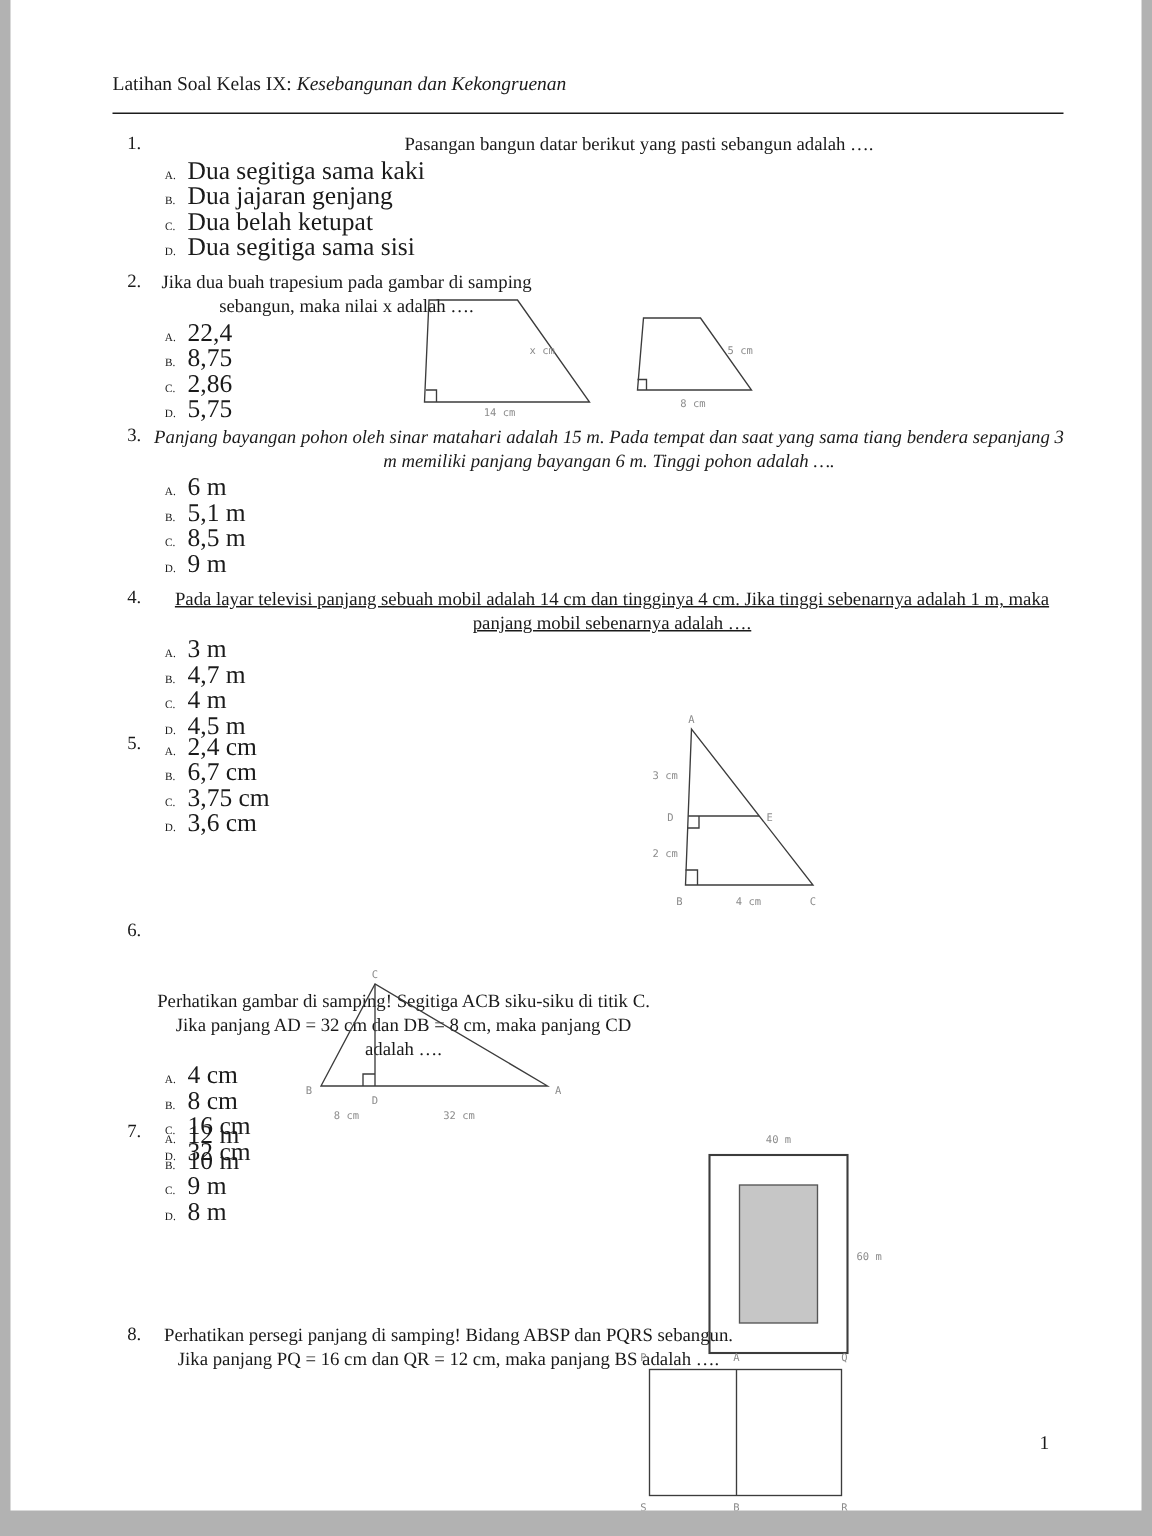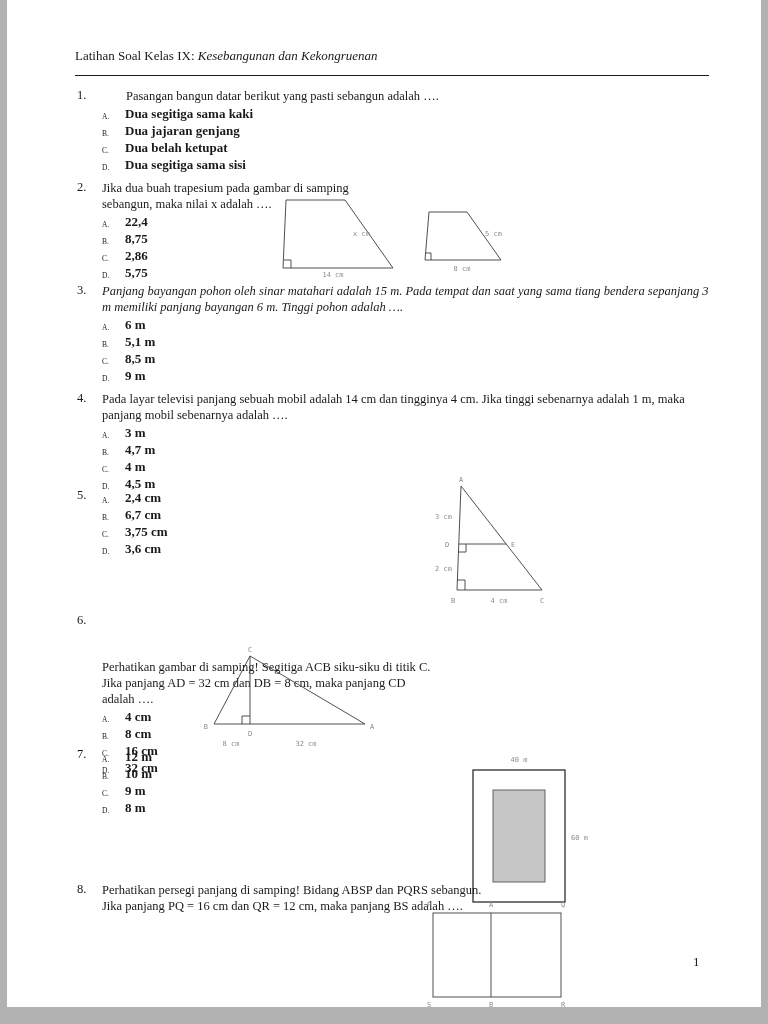--- a/index.html
+++ b/index.html
@@ -1,28 +1,28 @@
 <!DOCTYPE html>
 <html><head>
 <meta charset="utf-8">
 <style>
   * { margin:0; padding:0; box-sizing:border-box; }
   html,body { width:768px; height:1024px; }
   body { background:#b2b2b2; font-family:"Liberation Serif","DejaVu Serif",serif; color:#1a1a1a; position:relative; overflow:hidden; }
-  .page { position:absolute; left:7px; top:0; width:754px; height:1007px; background:#ffffff; overflow:hidden; }
+  .page { position:absolute; left:7px; top:0; width:754px; height:1007px; background:#ffffff; overflow:hidden;text-align:center; }
   .header { position:absolute; left:68px; top:48px; font-size:13px; white-space:nowrap; }
   .header .it { font-style:italic; }
   .rule { position:absolute; left:68px; top:75px; width:634px; border-top:1.6px solid #1c1c1c; }
   .question { position:absolute; left:70px; display:flex; align-items:flex-start; }
   .qnum { width:25px; flex:none; font-size:12.5px; }
   .qtext { font-size:12.5px; line-height:16px; }
   .opts { margin-top:3px; }
   .opt { display:flex; align-items:flex-start; line-height:14.6px; }
   .olabel { width:23px; flex:none; font-size:7.5px; padding-top:2.5px; }
-  .otext { font-size:13px;font-weight:bold; }
+  .otext { font-size:17px; }
   .math { font-size:15.5px; }
   svg.diagram { position:absolute; overflow:visible; }
   svg .lbl { font-family:"DejaVu Sans Mono",monospace; font-size:7px; fill:#8c8c8c; stroke:none; }
   svg path, svg polyline, svg line, svg rect { fill:none; stroke:#3c3c3c; stroke-width:0.9; }
   svg rect.outer { stroke-width:1.4; }
   svg rect.fillgray { fill:#c6c6c6; stroke:#555; }
   .pageno { position:absolute; left:686px; top:954px; font-size:13px; }
 </style>
 </head>
 <body>
@@ -117,21 +117,21 @@
             <span class="olabel">D.</span>
             <span class="otext">9 m</span>
           </div>
       </div>
     </div>
   </div>
 
   <div class="question" style="top:391px;">
     <span class="qnum">4.</span>
     <div class="qbody">
-      <div class="qtext" style="width:612px;">Pada layar televisi panjang sebuah mobil adalah 14 cm dan tingginya 4 cm. Jika tinggi sebenarnya adalah 1 m, maka panjang mobil sebenarnya adalah ….</div>
+      <div class="qtext" style="width:612px;text-decoration:underline;">Pada layar televisi panjang sebuah mobil adalah 14 cm dan tingginya 4 cm. Jika tinggi sebenarnya adalah 1 m, maka panjang mobil sebenarnya adalah ….</div>
       <div class="opts">
         <div class="opt">
             <span class="olabel">A.</span>
             <span class="otext">3 m</span>
           </div>
         <div class="opt">
             <span class="olabel">B.</span>
             <span class="otext">4,7 m</span>
           </div>
         <div class="opt">

